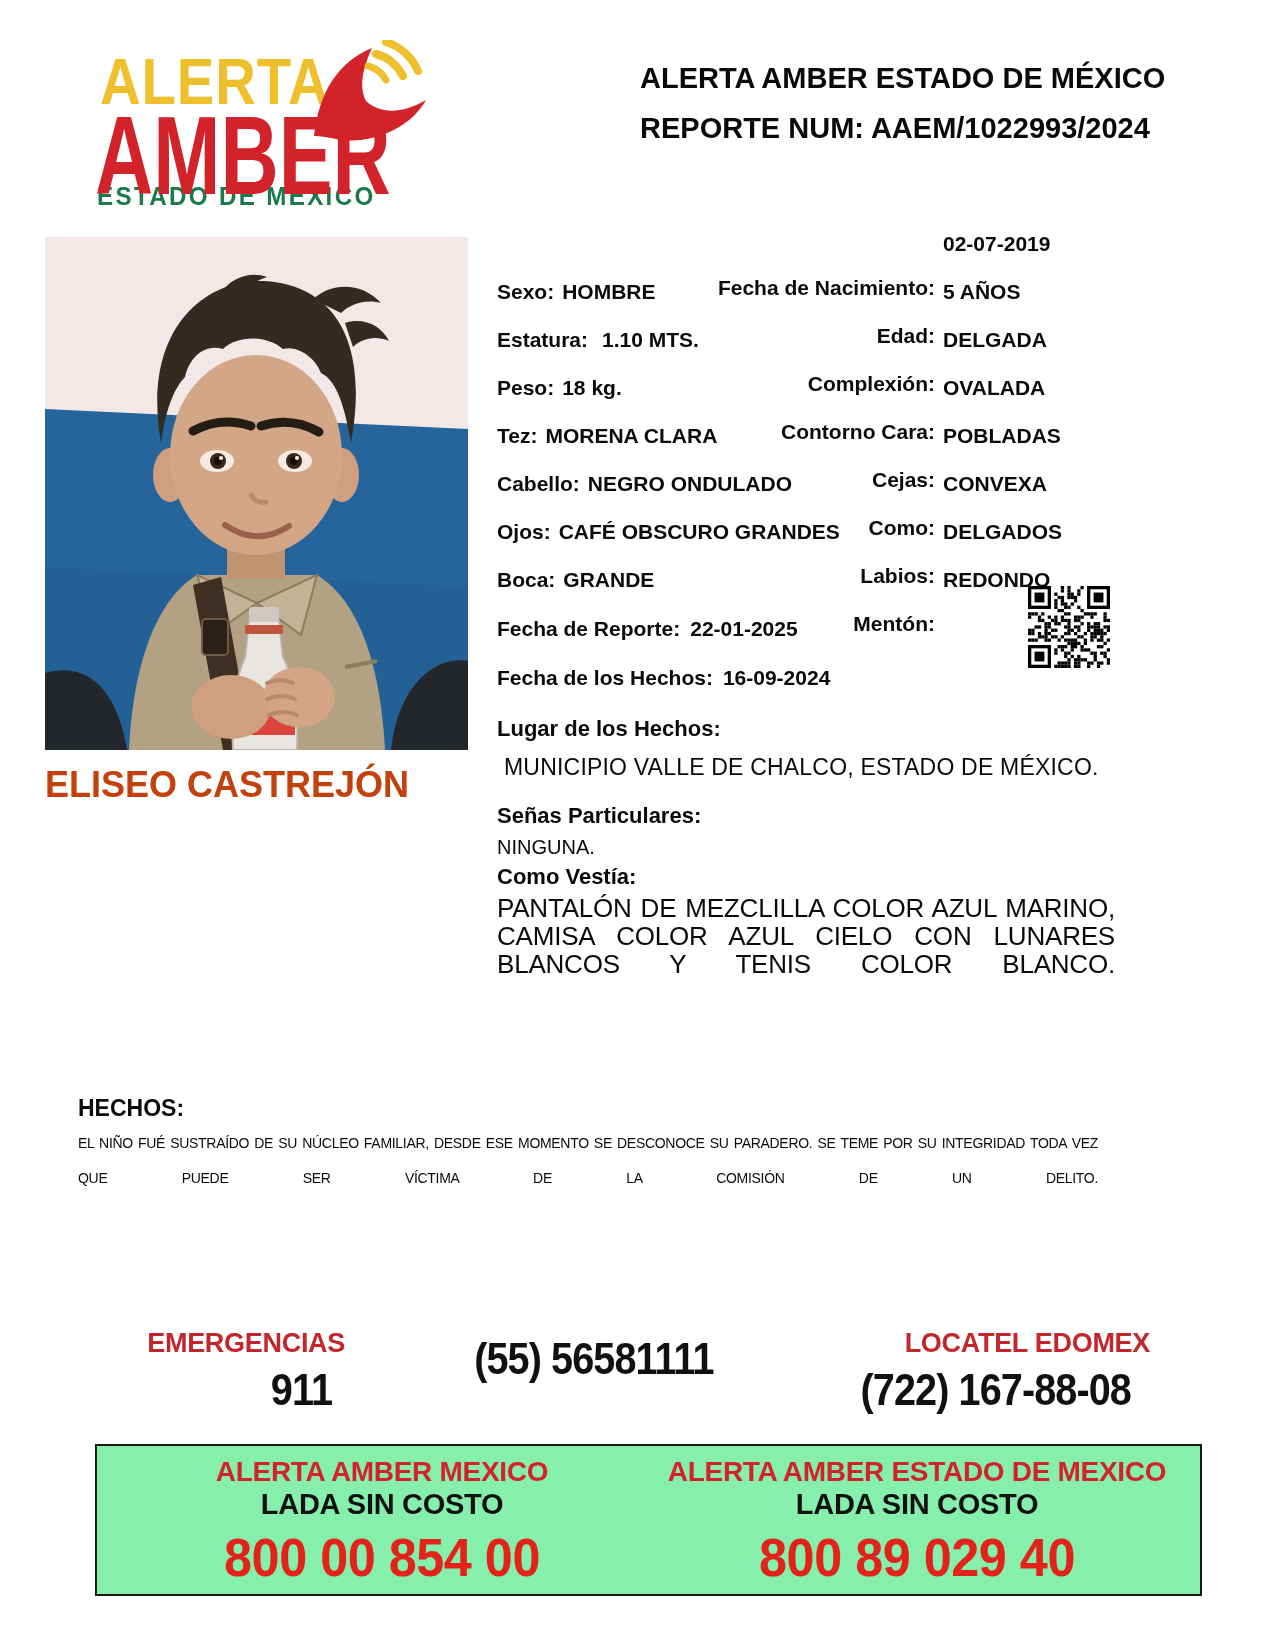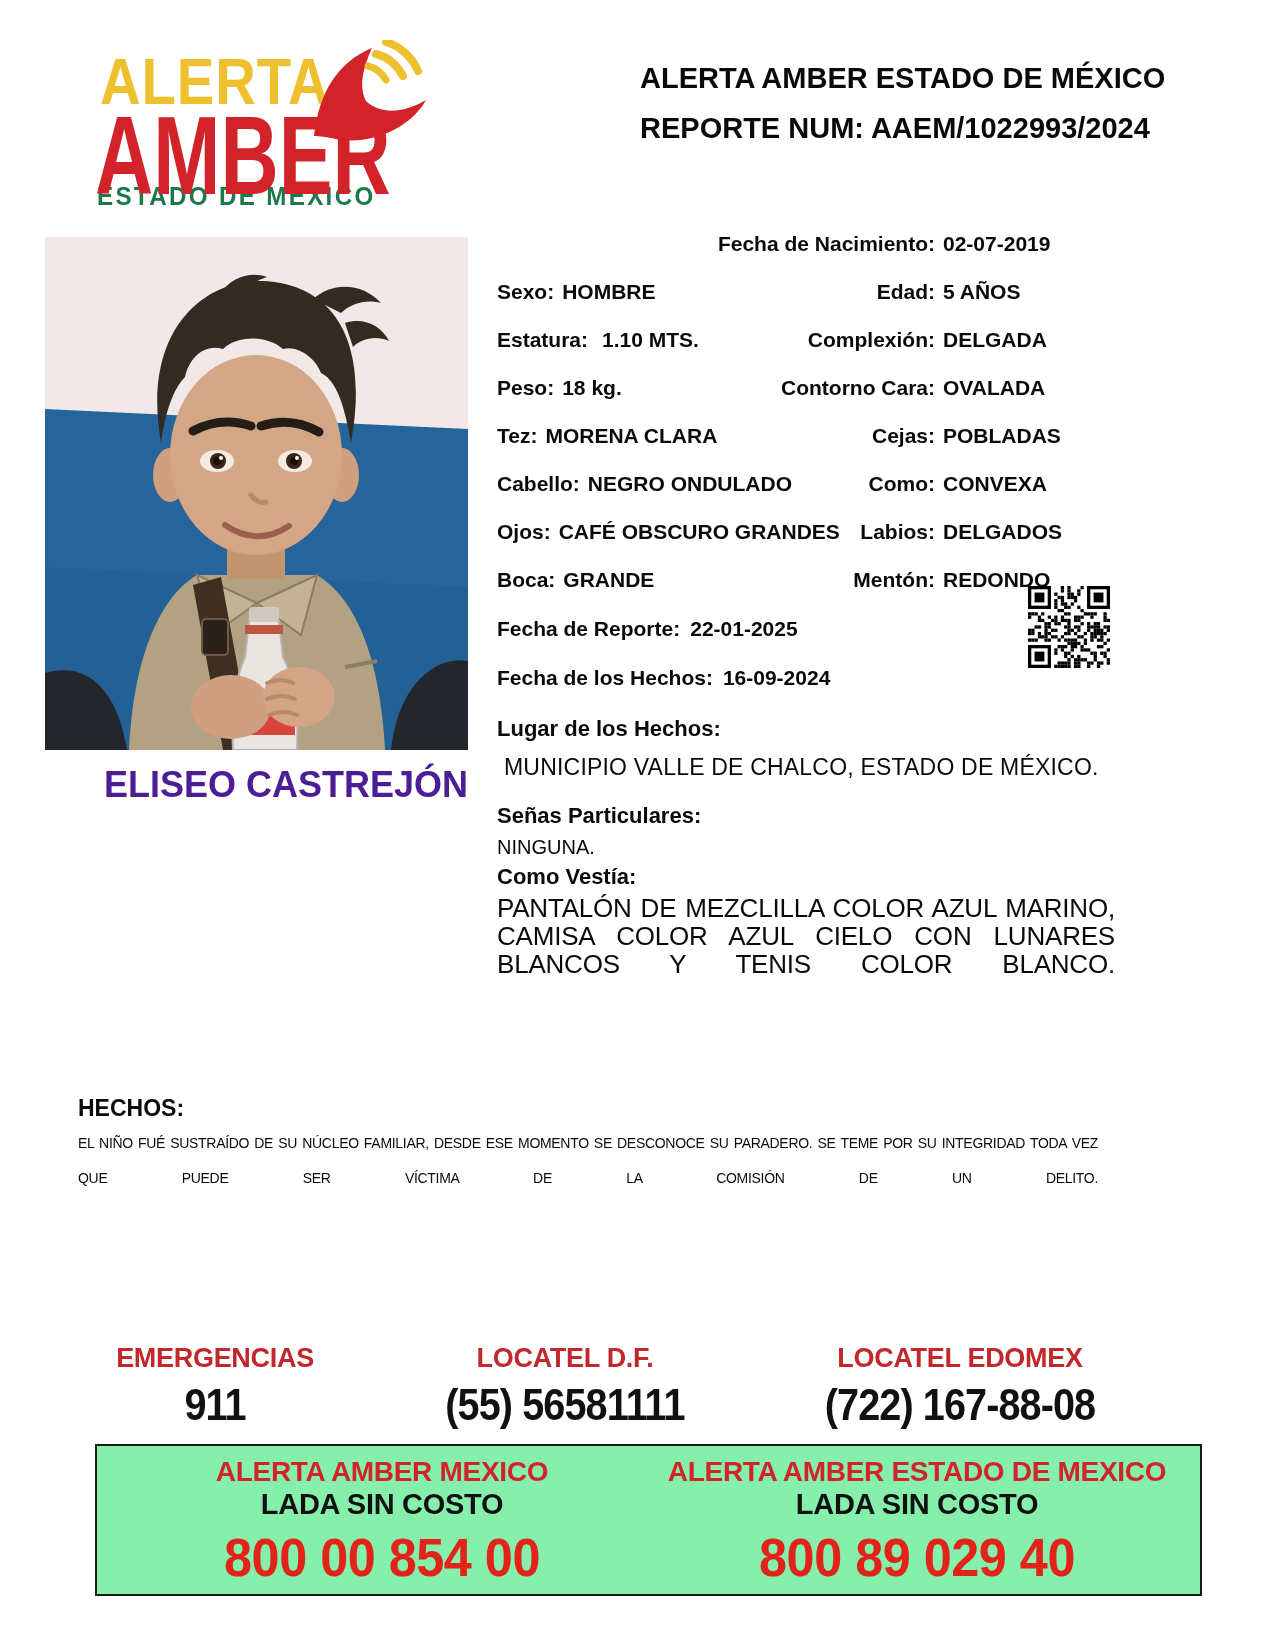--- a/index.html
+++ b/index.html
@@ -11,43 +11,43 @@
   .logo-amber{left:95px;top:100px;font-size:112px;font-weight:bold;color:#D2232A;letter-spacing:0;transform:scaleX(.72);transform-origin:left top;line-height:1;z-index:2;}
   .logo-estado{left:97px;top:183px;font-size:26px;font-weight:bold;color:#1B7A4B;letter-spacing:2.5px;transform:scaleX(.93);transform-origin:left top;line-height:1;}
   .logo-swoosh{left:308px;top:40px;width:122px;height:102px;z-index:1;}
 
   
   .hdr-title{left:640px;top:62px;font-size:29px;font-weight:bold;white-space:nowrap;text-align:right;}
   .hdr-report{left:640px;top:112px;font-size:29px;font-weight:bold;white-space:nowrap;}
 
   
   .photo{left:45px;top:237px;width:423px;height:513px;overflow:hidden;background:#f1e8e7;}
-  .victim-name{left:45px;top:762px;width:423px;text-align:right;color:#4c1d95;font-weight:bold;font-size:36px;line-height:45px;}
+  .victim-name{left:45px;top:762px;width:423px;text-align:left;color:#c2410c;font-weight:bold;font-size:36px;line-height:45px;}
 
   
   .drow{position:absolute;left:497px;width:578px;height:28px;font-size:21px;font-weight:bold;white-space:nowrap;}
   .fl .val{margin-left:8px;}
   .fr{position:absolute;right:0;top:0;display:flex;}
-  .fr .rl{text-align:right;}
+  .fr .rl{text-align:right;margin-top:44px;}
   .fr .rv{width:132px;margin-left:8px;text-align:left;}
   .single .val{margin-left:10px;}
 
   .sec-label{position:absolute;left:497px;font-size:22px;font-weight:bold;white-space:nowrap;}
   .place-value{position:absolute;left:504px;top:754px;font-size:23px;font-weight:normal;letter-spacing:.2px;white-space:nowrap;}
   .marks-value{position:absolute;left:497px;top:836px;font-size:20px;font-weight:normal;}
   .clothing-body{position:absolute;left:497px;top:894px;width:618px;font-size:26px;font-weight:normal;line-height:28px;text-align:justify;text-align-last:justify;letter-spacing:-.2px;}
 
   .qr{left:1028px;top:586px;width:82px;height:82px;}
 
   
   .facts-label{left:78px;top:1095px;font-size:23px;font-weight:bold;}
   .facts-text{left:78px;top:1126px;width:1020px;font-size:14px;line-height:35px;text-align:justify;text-align-last:justify;letter-spacing:-.3px;}
 
   
-  .contact{position:absolute;text-align:center;margin-top:15px;}
+  .contact{position:absolute;text-align:right;}
   .contact .clabel{color:#C2272B;font-weight:bold;font-size:27px;letter-spacing:-.3px;}
   .contact .cnumber{color:#111;font-weight:bold;font-size:44px;margin-top:6px;letter-spacing:-1px;transform:scaleX(.9);transform-origin:center top;}
   .contact1{left:85px;top:1328px;width:260px;}
   .contact2{left:400px;top:1328px;width:330px;}
   .contact3{left:770px;top:1328px;width:380px;}
 
   
   .hotline-box{left:95px;top:1444px;width:1103px;height:148px;border:2px solid #1a1a1a;background:#86efac;}
   .hot-col{position:absolute;top:0;text-align:center;}
   .hot-colL{left:35px;width:500px;}
@@ -421,21 +421,20 @@
 <div class="clothing-body">PANTALÓN DE MEZCLILLA COLOR AZUL MARINO, CAMISA COLOR AZUL CIELO CON LUNARES BLANCOS Y TENIS COLOR BLANCO.</div>
 
 <div class="abs facts-label">HECHOS:</div>
 <div class="abs facts-text">EL NIÑO FUÉ SUSTRAÍDO DE SU NÚCLEO FAMILIAR, DESDE ESE MOMENTO SE DESCONOCE SU PARADERO. SE TEME POR SU INTEGRIDAD TODA VEZ QUE PUEDE SER VÍCTIMA DE LA COMISIÓN DE UN DELITO.</div>
 
 <div class="contact contact1">
   <div class="clabel">EMERGENCIAS</div>
   <div class="cnumber">911</div>
 </div>
 <div class="contact contact2">
-  <div class="clabel">LOCATEL D.F.</div>
   <div class="cnumber">(55) 56581111</div>
 </div>
 <div class="contact contact3">
   <div class="clabel">LOCATEL EDOMEX</div>
   <div class="cnumber">(722) 167-88-08</div>
 </div>
 
 <div class="abs hotline-box">
   <div class="hot-col hot-colL">
     <div class="hot-title">ALERTA AMBER MEXICO</div>

